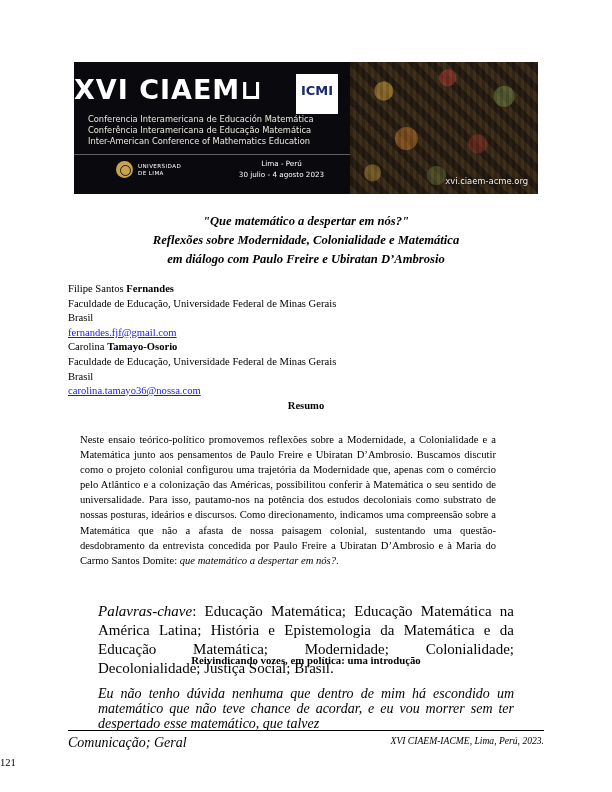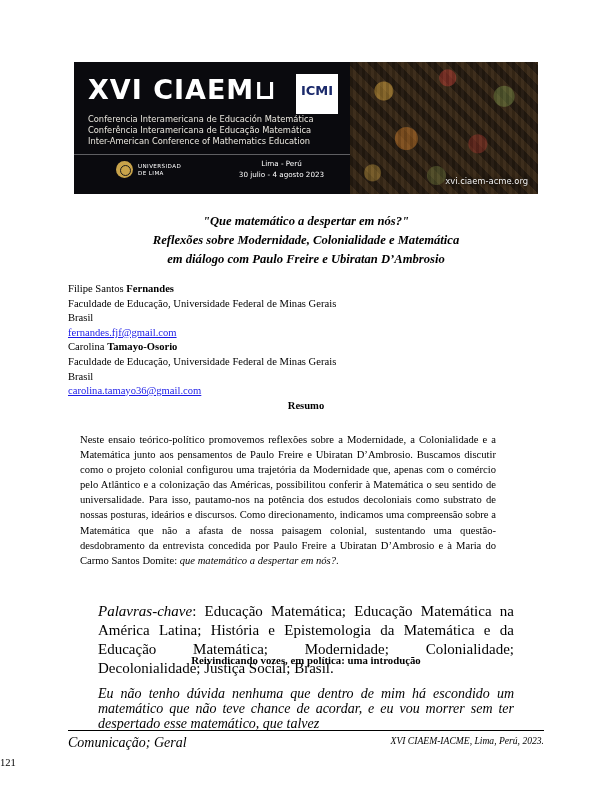--- a/index.html
+++ b/index.html
@@ -61,21 +61,21 @@
   }
   .banner-right::after {
     content: "";
     position: absolute;
     inset: 0;
     background: repeating-linear-gradient(90deg, rgba(0,0,0,0.25) 0 3px, rgba(255,255,255,0.04) 3px 6px);
     opacity: 0.5;
   }
   .ciaem-title {
     position: absolute;
-    left: 14px;
+    left: 0;
     top: 14px;
     color: #ffffff;
     font-family: "DejaVu Sans", sans-serif;
     font-weight: bold;
     font-size: 27px;
     letter-spacing: 1px;
     line-height: 1;
   }
   .ciaem-title .m-sym {
     letter-spacing: 0;
@@ -326,21 +326,21 @@
   </div>
 
   <div class="authors">
     <div class="nm"><span>Filipe Santos </span><b>Fernandes</b></div>
     <div>Faculdade de Educação, Universidade Federal de Minas Gerais</div>
     <div>Brasil</div>
     <div><a href="#">fernandes.fjf@gmail.com</a></div>
     <div class="nm"><span>Carolina </span><b>Tamayo-Osorio</b></div>
     <div>Faculdade de Educação, Universidade Federal de Minas Gerais</div>
     <div>Brasil</div>
-    <div><a href="#">carolina.tamayo36@gmail.com</a></div>
+    <div><a href="#">carolina.tamayo36@nossa.com</a></div>
   </div>
 
   <div class="resumo-head">Resumo</div>
   <div class="resumo-body"><span>Neste ensaio teórico-político promovemos reflexões sobre a Modernidade, a Colonialidade e a Matemática junto aos pensamentos de Paulo Freire e Ubiratan D’Ambrosio. Buscamos discutir como o projeto colonial configurou uma trajetória da Modernidade que, apenas com o comércio pelo Atlântico e a colonização das Américas, possibilitou conferir à Matemática o seu sentido de universalidade. Para isso, pautamo-nos na potência dos estudos decoloniais como substrato de nossas posturas, ideários e discursos. Como direcionamento, indicamos uma compreensão sobre a Matemática que não a afasta de nossa paisagem colonial, sustentando uma questão-desdobramento da entrevista concedida por Paulo Freire a Ubiratan D’Ambrosio e à Maria do Carmo Santos Domite: </span><i>que matemático a despertar em nós?</i><span>.</span></div>
 
   <div class="palavras"><span class="pc">Palavras-chave</span><span>: Educação Matemática; Educação Matemática na América Latina; História e Epistemologia da Matemática e da Educação Matemática; Modernidade; Colonialidade; Decolonialidade; Justiça Social; Brasil.</span></div>
 
   <div class="section-head">Reivindicando vozes, em política: uma introdução</div>
   <div class="epigraph">Eu não tenho dúvida nenhuma que dentro de mim há escondido um matemático que não teve chance de acordar, e eu vou morrer sem ter despertado esse matemático, que talvez</div>
 

